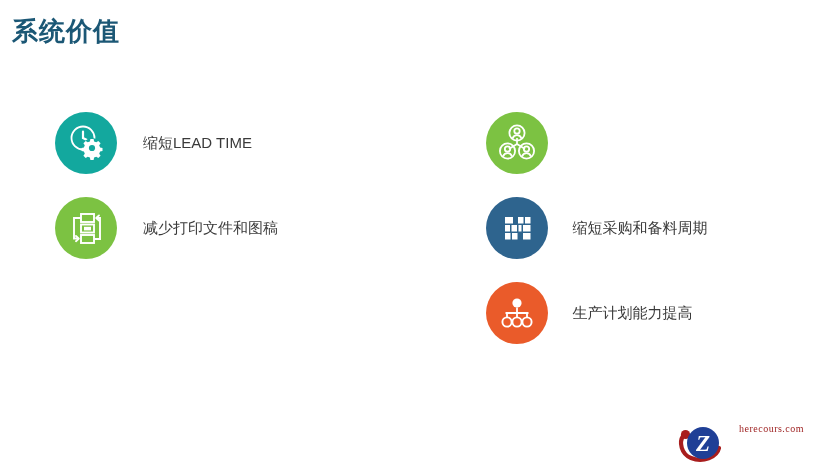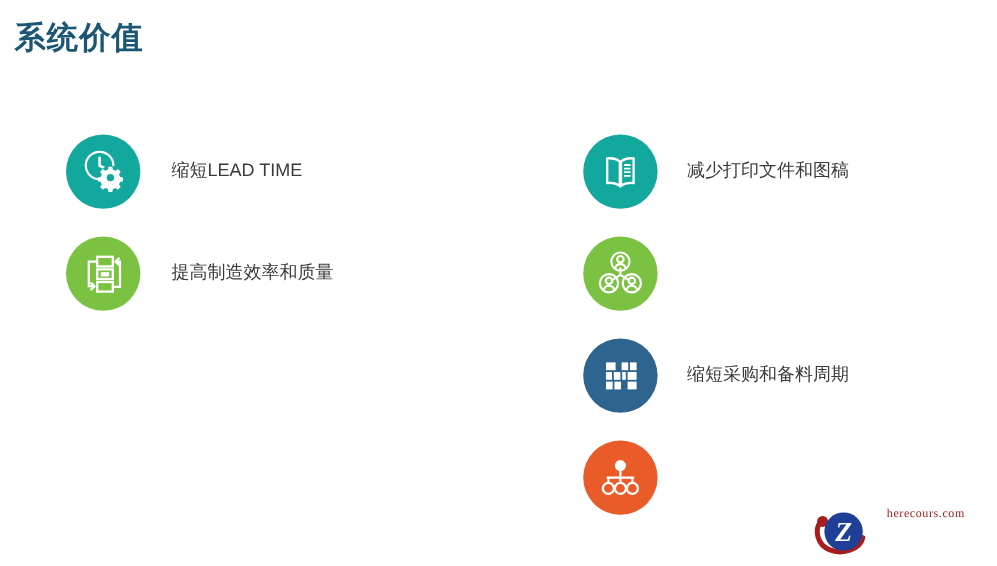--- a/index.html
+++ b/index.html
@@ -144,42 +144,27 @@
             <rect x="16" y="7" width="13" height="8" fill="none" stroke="#ffffff" stroke-width="1.9"></rect>
             <rect x="16" y="17.5" width="13" height="8" fill="none" stroke="#ffffff" stroke-width="1.9"></rect>
             <rect x="16" y="28" width="13" height="8" fill="none" stroke="#ffffff" stroke-width="1.9"></rect>
             <path d="M16 11 L9 11 L9 31.5 L13.5 31.5" fill="none" stroke="#ffffff" stroke-width="1.9"></path>
             <path d="M11 29 L13.8 31.6 L11 34.2" fill="none" stroke="#ffffff" stroke-width="1.9" stroke-linecap="round" stroke-linejoin="round"></path>
             <path d="M29 32 L35 32 L35 11 L31.5 11" fill="none" stroke="#ffffff" stroke-width="1.9"></path>
             <path d="M34 8.4 L31.2 11 L34 13.6" fill="none" stroke="#ffffff" stroke-width="1.9" stroke-linecap="round" stroke-linejoin="round"></path>
             <rect x="19" y="19.8" width="7" height="3.6" fill="#ffffff"></rect>
           </svg>
         </div>
-        <div class="row-label">提高制造效率和质量</div>
+        <div class="row-label">减少打印文件和图稿</div>
       </div>
 
     </div>
 
     <div class="col col-right">
 
-      <div class="value-row">
-        <div class="icon-badge" style="background:#13a89e">
-          <svg width="40" height="40" viewBox="0 0 40 40">
-            <path d="M19.5 11.5 C16.5 9.2 12.5 8.6 9 9 L9 29.5 C12.5 29 16.5 29.6 19.5 31.8 Z" fill="none" stroke="#ffffff" stroke-width="1.9"></path>
-            <path d="M20.5 11.5 C23.5 9.2 27.5 8.6 31 9 L31 29.5 C27.5 29 23.5 29.6 20.5 31.8 Z" fill="none" stroke="#ffffff" stroke-width="1.9"></path>
-            <g stroke="#ffffff" stroke-width="1.5">
-              <line x1="23" y1="14.5" x2="28.5" y2="14.5"></line>
-              <line x1="23" y1="17.5" x2="28.5" y2="17.5"></line>
-              <line x1="23" y1="20.5" x2="28.5" y2="20.5"></line>
-              <line x1="23" y1="23.5" x2="28.5" y2="23.5"></line>
-            </g>
-          </svg>
-        </div>
-        <div class="row-label">减少打印文件和图稿</div>
-      </div>
 
       <div class="value-row">
         <div class="icon-badge" style="background:#7cc242">
           <svg width="42" height="42" viewBox="0 0 42 42">
             <path d="M21 16 L21 22 M21 22 L13 27 M21 22 L29 27" fill="none" stroke="#ffffff" stroke-width="1.7"></path>
             <g fill="none" stroke="#ffffff" stroke-width="1.8">
               <circle cx="21" cy="11" r="7.6"></circle>
               <circle cx="21" cy="9" r="2.7"></circle>
               <path d="M16.6 16.4 a4.6 4.6 0 0 1 8.8 0"></path>
             </g>
@@ -222,20 +207,21 @@
           <svg width="42" height="42" viewBox="0 0 42 42">
             <circle cx="21" cy="11" r="4.6" fill="#ffffff"></circle>
             <path d="M21 15.6 L21 21 M9.5 21 L32.5 21 M11 21 L11 25.5 M21 21 L21 25.5 M31 21 L31 25.5" fill="none" stroke="#ffffff" stroke-width="1.8"></path>
             <g fill="none" stroke="#ffffff" stroke-width="1.9">
               <circle cx="11" cy="30" r="4.6"></circle>
               <circle cx="21" cy="30" r="4.6"></circle>
               <circle cx="31" cy="30" r="4.6"></circle>
             </g>
           </svg>
         </div>
+        <div class="row-label">生产计划能力提高</div>
       </div>
 
     </div>
   </div>
 
   <div class="watermark">
     <div class="wm-logo">
       <svg width="62" height="44" viewBox="0 0 62 44">
         <path d="M6 14 C2 20 4 32 14 36 C26 41 40 35 42 26" fill="none" stroke="#a81d1d" stroke-width="4.2" stroke-linecap="round"></path>
         <circle cx="8.5" cy="12.5" r="4.6" fill="#a81d1d"></circle>

